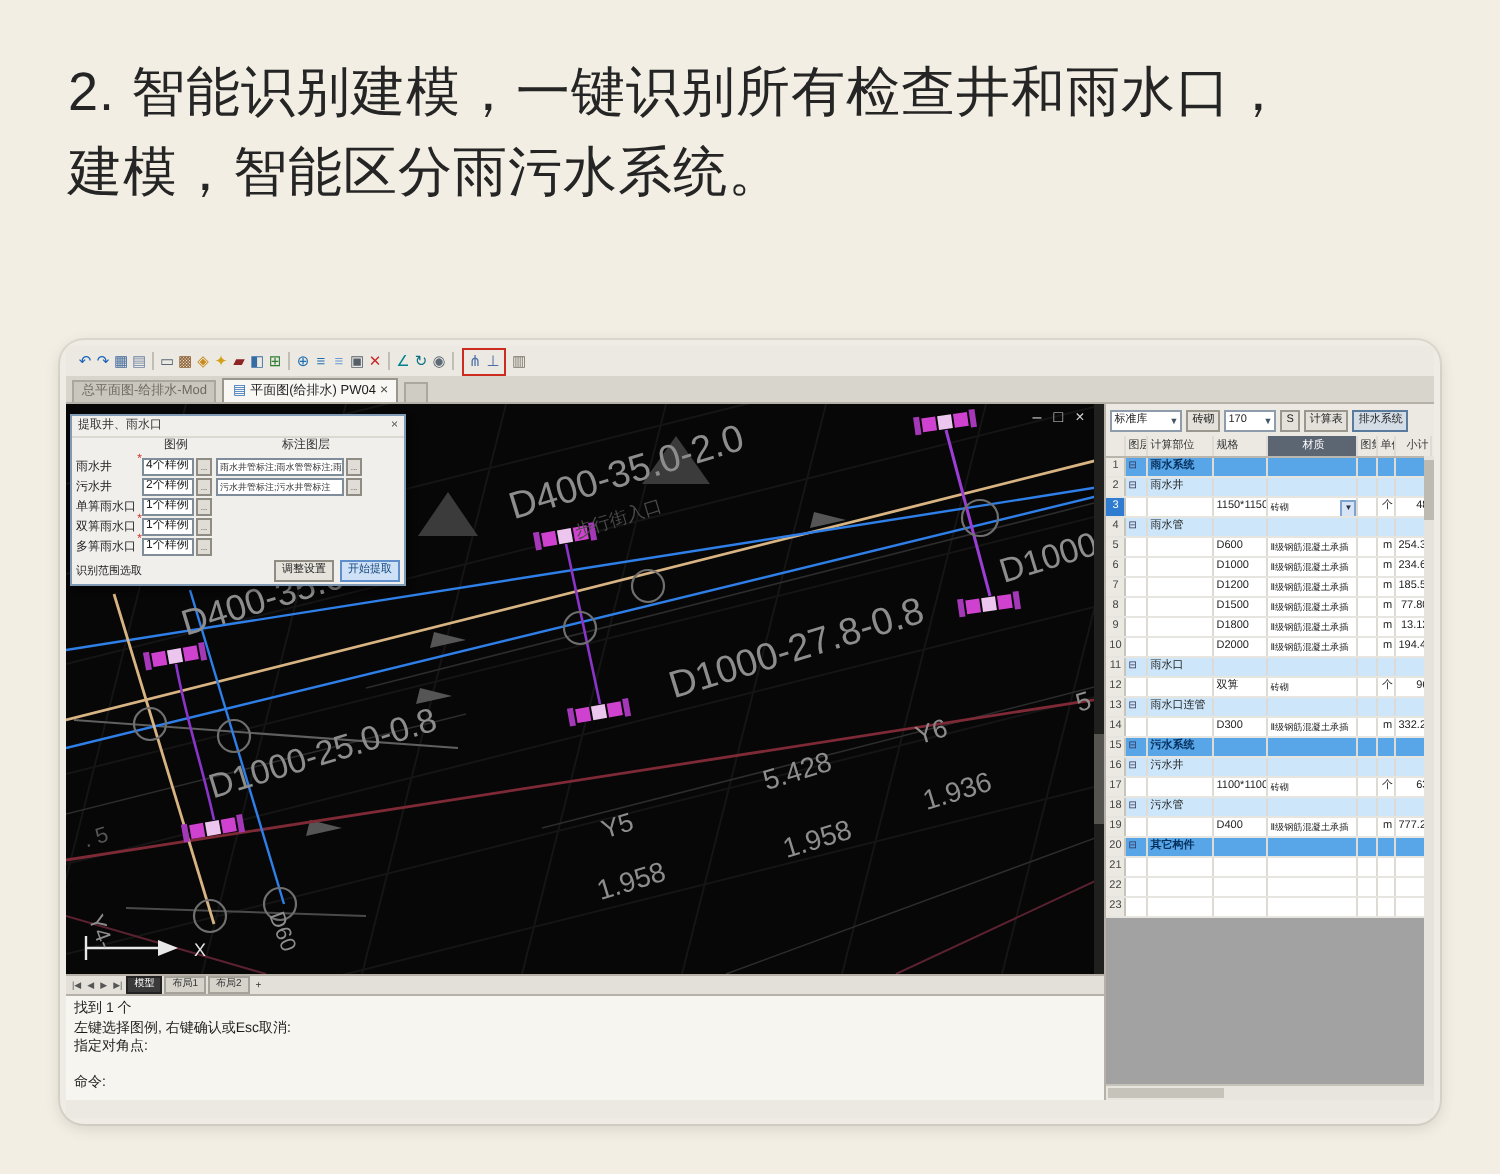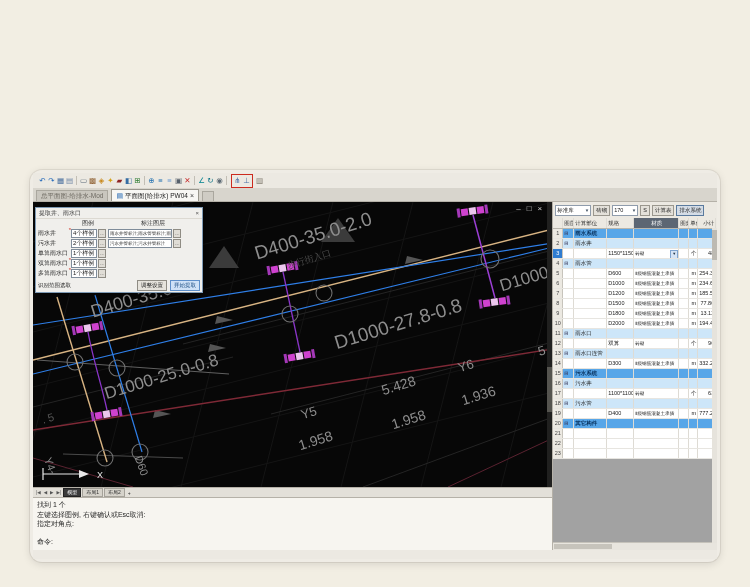--- a/index.html
+++ b/index.html
@@ -96,20 +96,22 @@
   .pgray{flex:1;background:#a2a2a2;margin-right:5px;}
   .phscroll{height:7px;background:#e8e5de;border-top:1px solid #c5c2ba;position:relative;}
   .phscroll .thumb{position:absolute;left:1px;top:1px;width:58px;height:5px;background:#c6c3bb;}
   .pvscroll{position:absolute;right:0;top:26px;bottom:7px;width:5px;background:#e6e3dc;}
   .pvscroll .thumb{position:absolute;left:0;top:2px;width:5px;height:30px;background:#bdbab2;}
 </style>
 </head>
 <body>
 
 <div class="caption">
+  <div>2. 智能识别建模，一键识别所有检查井和雨水口，</div>
+  <div>建模，智能区分雨污水系统。</div>
 </div>
 
 <div class="card">
  <div class="appwin">
 
   <div class="toolbar" id="toolbar-row">
         <span class="icon" style="color: rgb(26, 99, 184);">↶</span>
         <span class="icon" style="color: rgb(26, 99, 184);">↷</span>
         <span class="icon" style="color: rgb(65, 105, 156);">▦</span>
         <span class="icon" style="color: rgb(108, 131, 164);">▤</span>

